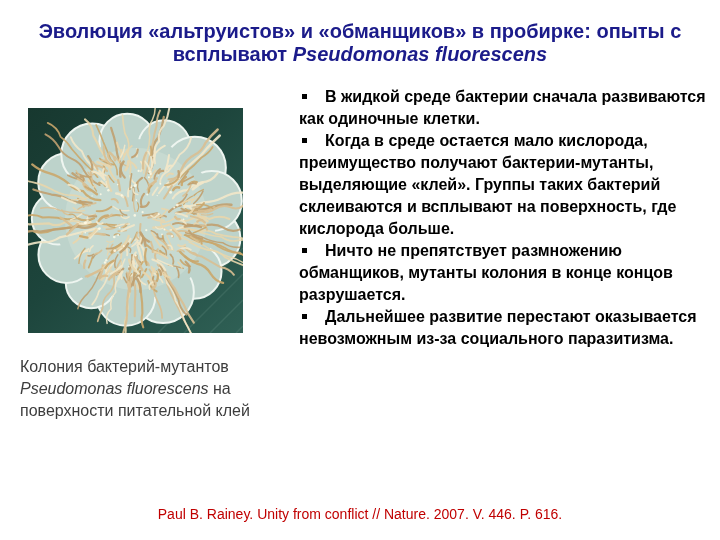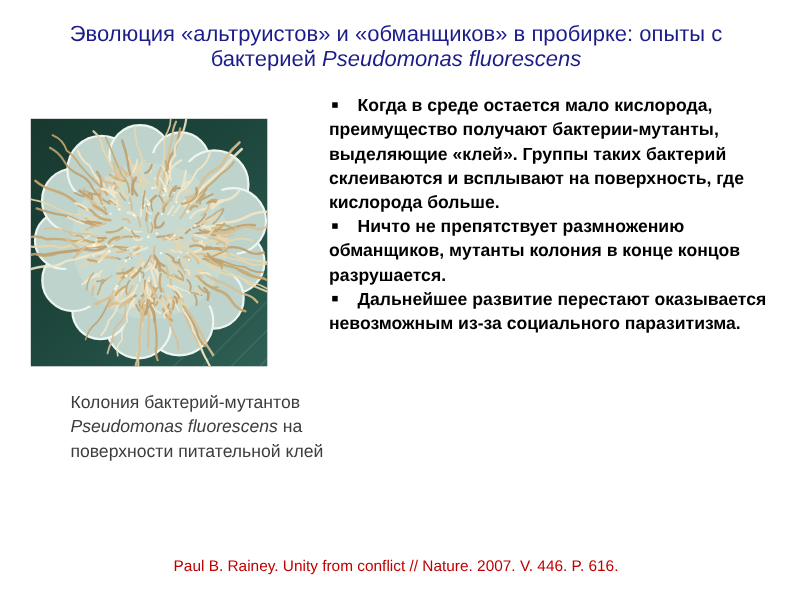--- a/index.html
+++ b/index.html
@@ -2,31 +2,31 @@
 <html><head>
 <meta charset="utf-8">
 <style>
   html,body{margin:0;padding:0;background:#888;}
   .slide{
     position:relative;width:720px;height:540px;background:#ffffff;overflow:hidden;
     font-family:"Liberation Sans","DejaVu Sans",sans-serif;
   }
   .title{
     position:absolute;top:20px;left:0;width:720px;text-align:center;
-    color:#1b1b8a;font-weight:normal;font-size:20px;line-height:23px;
+    color:#1b1b8a;font-weight:bold;font-size:20px;line-height:23px;
   }
   .title i{font-style:italic;}
   .photo{
     position:absolute;left:28px;top:108px;width:215px;height:225px;
     background:linear-gradient(135deg,#17382f 0%,#1d453c 45%,#2f6055 100%);
   }
   .photo svg{display:block;}
   .caption{
     position:absolute;left:20px;top:356px;width:275px;
-    color:#3d3d3d;font-size:16px;line-height:22px;font-weight:normal;margin-left:44px;
+    color:#3d3d3d;font-size:16px;line-height:22px;font-weight:normal;
   }
   .caption i{font-style:italic;}
   .bullets{
     position:absolute;left:299px;top:86px;width:420px;
     color:#000;font-weight:bold;font-size:16px;line-height:22px;
   }
   .bullets p{margin:0;padding:0;}
   .bullets p::before{
     content:"";display:inline-block;width:5px;height:5px;background:#000;
     margin:0 18px 2px 3px;vertical-align:middle;
@@ -36,21 +36,21 @@
     color:#c00000;font-size:14px;font-weight:normal;
   }
 </style>
 </head>
 <body>
 
 <div class="slide">
 
   <div class="title">
     <span>Эволюция «альтруистов» и «обманщиков» в пробирке: опыты с</span><br>
-    <span>бактерией </span><i>Pseudomonas fluorescens</i>
+    <span>всплывают </span><i>Pseudomonas fluorescens</i>
   </div>
 
   <div class="photo">
     <svg id="colony-svg" width="215" height="225" viewBox="0 0 215 225">
         <line x1="130" y1="225" x2="215" y2="140" stroke="rgba(210,240,230,0.10)" stroke-width="1.5"></line>
         <line x1="156" y1="225" x2="215" y2="166" stroke="rgba(210,240,230,0.10)" stroke-width="1.5"></line>
         <line x1="182" y1="225" x2="215" y2="192" stroke="rgba(210,240,230,0.10)" stroke-width="1.5"></line>
         <line x1="208" y1="225" x2="215" y2="218" stroke="rgba(210,240,230,0.10)" stroke-width="1.5"></line>
         <circle cx="183.5751688934303" cy="130.2975088218528" r="28.80883001536131" fill="#bdd3cb" stroke="#eef5f0" stroke-width="2"></circle>
         <circle cx="165.95048917421286" cy="163.20862768230398" r="27.586324471980333" fill="#bdd3cb" stroke="#eef5f0" stroke-width="2"></circle>
@@ -462,20 +462,21 @@
       </svg>
   </div>
 
   <div class="caption">
     <span>Колония бактерий-мутантов</span><br>
     <i>Pseudomonas fluorescens</i><span> на</span><br>
     <span>поверхности питательной клей</span>
   </div>
 
   <div class="bullets">
+    <p>В жидкой среде бактерии сначала развиваются как одиночные клетки.</p>
     <p>Когда в среде остается мало кислорода, преимущество получают бактерии-мутанты, выделяющие «клей». Группы таких бактерий склеиваются и всплывают на поверхность, где кислорода больше.</p>
     <p>Ничто не препятствует размножению обманщиков, мутанты колония в конце концов разрушается.</p>
     <p>Дальнейшее развитие перестают оказывается невозможным из-за социального паразитизма.</p>
   </div>
 
   <div class="reference">Paul B. Rainey. Unity from conflict // Nature. 2007. V. 446. P. 616.</div>
 
 </div>
 
 </body></html>

